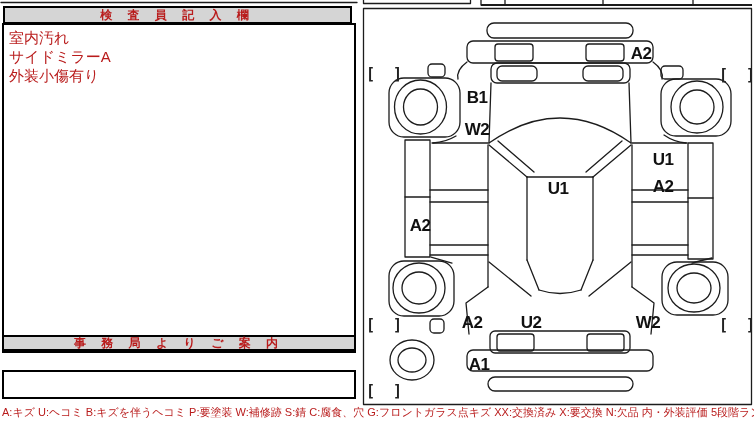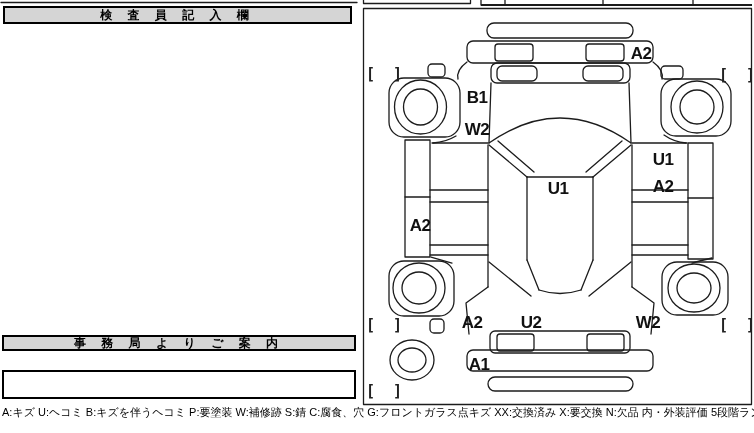--- a/index.html
+++ b/index.html
@@ -1,18 +1,18 @@
 <!DOCTYPE html>
 <html><head>
 <meta charset="utf-8">
 <style>
   html,body{margin:0;padding:0;background:#fff;}
   .sheet{
     position:relative;width:754px;height:433px;background:#ffffff;
-    font-family:"Liberation Sans","DejaVu Sans",sans-serif;color:#000000;overflow:hidden;
+    font-family:"Liberation Sans","DejaVu Sans",sans-serif;color:#b91c1c;overflow:hidden;
   }
   .bar{
     position:absolute;box-sizing:border-box;background:#d5d5d5;border:2px solid #000;
     display:flex;align-items:center;justify-content:center;
     font-size:12px;font-weight:bold;letter-spacing:6px;white-space:nowrap;
   }
   .inspector-bar{left:3px;top:6px;width:349px;height:18px;}
   .office-bar{left:2px;top:335px;width:354px;height:16px;}
   .notes-box{
     position:absolute;left:2px;top:23px;width:354px;height:330px;
@@ -37,20 +37,25 @@
 </style>
 </head>
 <body>
 
 <div class="sheet">
 
   <div class="bar inspector-bar">
     <span>検 査 員 記 入 欄</span>
   </div>
 
+  <div class="notes-box">
+    <div>室内汚れ</div>
+    <div>サイドミラーA</div>
+    <div>外装小傷有り</div>
+  </div>
 
   <div class="bar office-bar">
     <span>事 務 局 よ り ご 案 内</span>
   </div>
   <div class="office-box"></div>
 
   <div class="legend">A:キズ U:ヘコミ B:キズを伴うヘコミ P:要塗装 W:補修跡 S:錆 C:腐食、穴 G:フロントガラス点キズ XX:交換済み X:要交換 N:欠品 内・外装評価 5段階ランク順(A・B・C・D・E)1</div>
 
   <svg class="diagram" width="754" height="433" viewBox="0 0 754 433">
 

